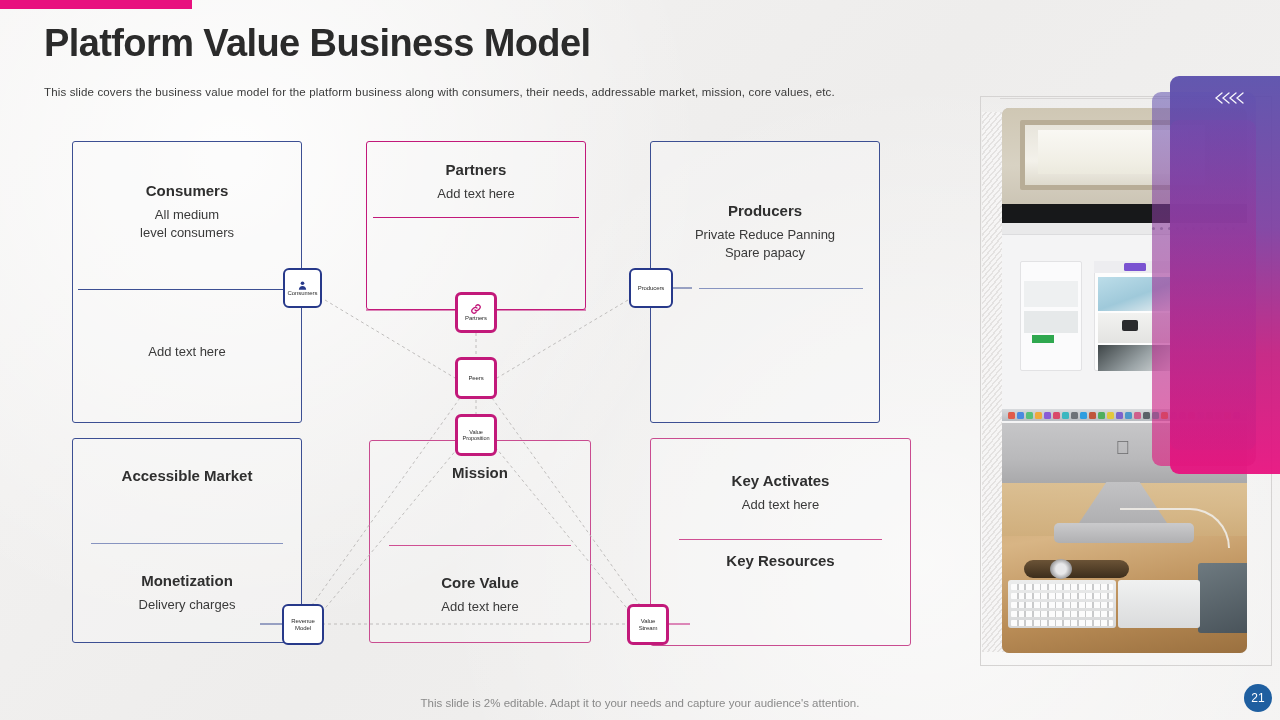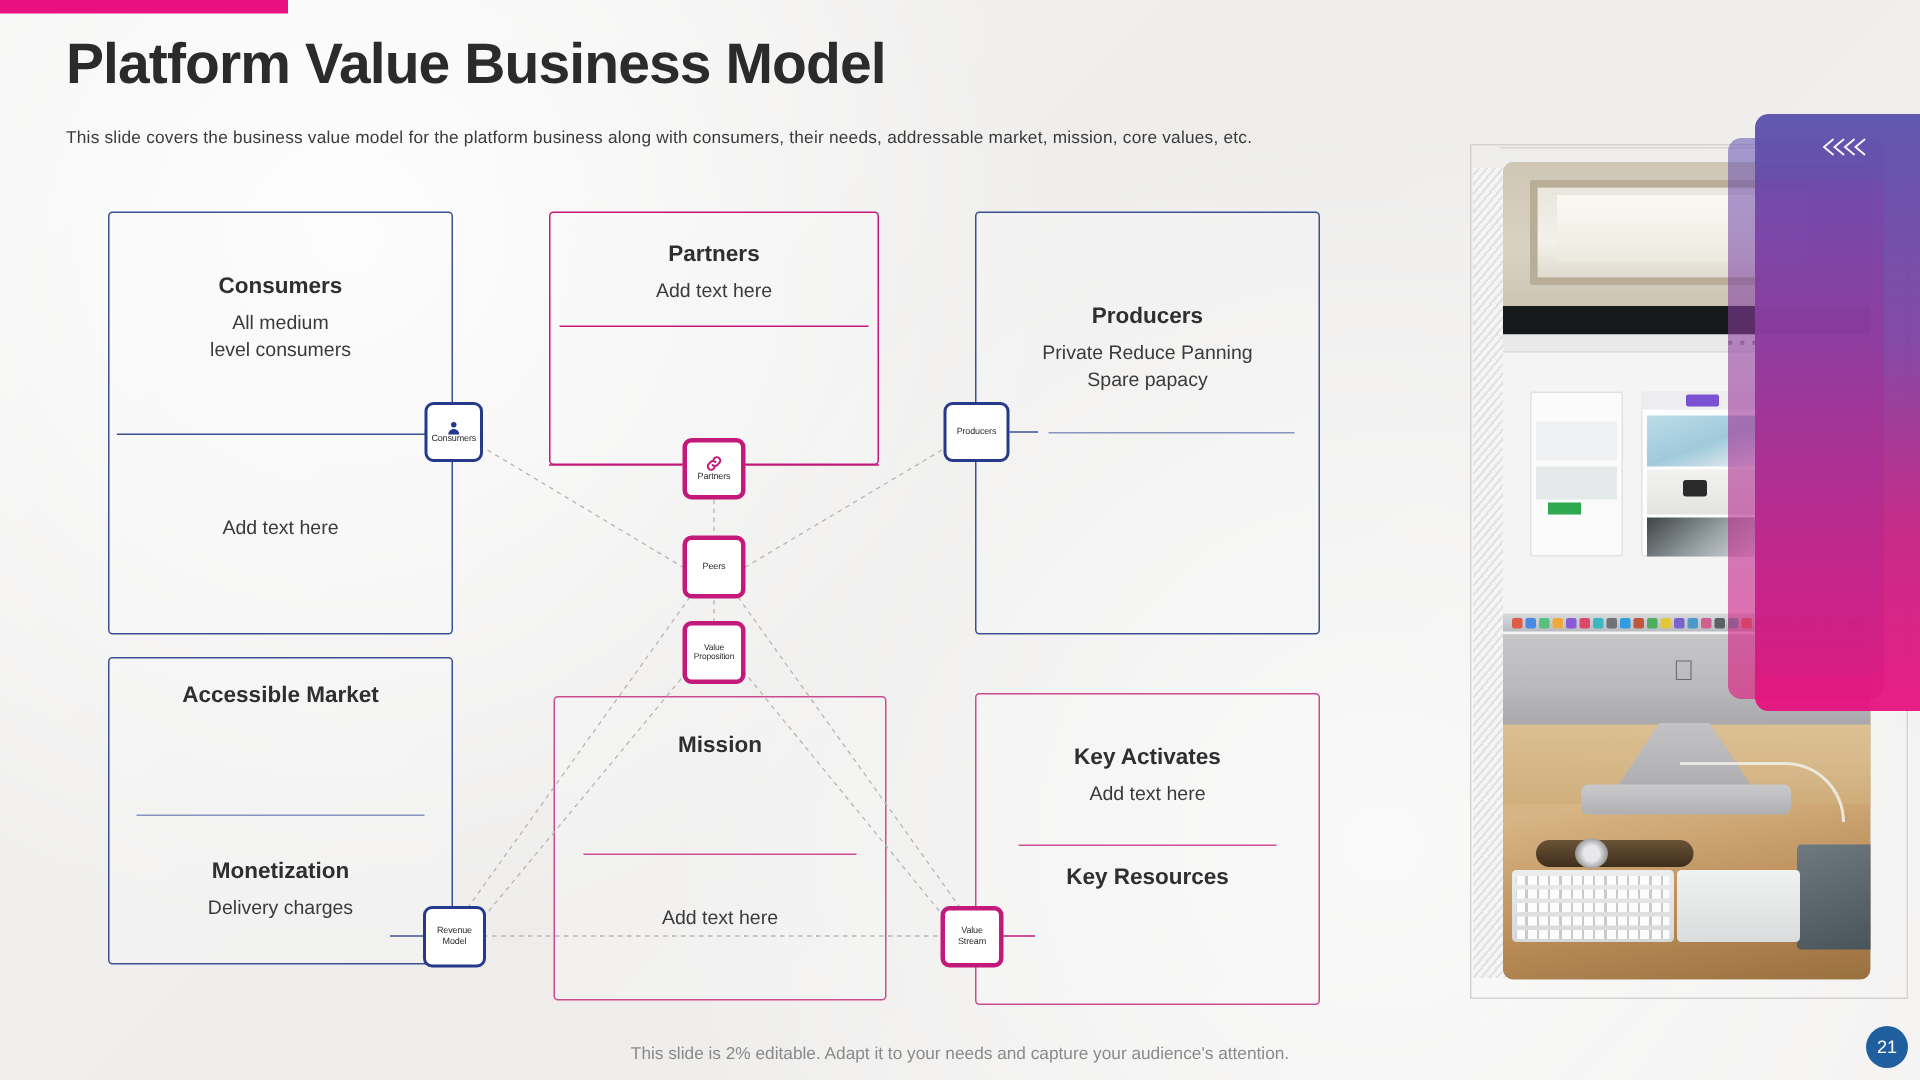--- a/index.html
+++ b/index.html
@@ -40,21 +40,21 @@
   }
 
   
   .card {
     position: absolute;
     background: rgba(250,249,249,0.35);
     border-radius: 3px;
   }
   .card.blue  { border: 1.3px solid #3c4f93; }
   .card.pink  { border: 1.3px solid #c2197a; }
-  .card.pink-soft { border: 1.3px solid #c94c90; margin-top: 24px; }
+  .card.pink-soft { border: 1.3px solid #c94c90; }
 
   .card-inner {
     position: absolute; left: 0; right: 0;
     text-align: center;
   }
   .c-title {
     font-size: 15px; font-weight: bold; color: #2f2f2f;
     line-height: 1.25;
   }
   .c-body {
@@ -285,21 +285,21 @@
     <div class="c-body" style="white-space:pre-line;">All medium
 level consumers</div>
   </div>
   <div class="divider blue-d" style="left:5px; right:5px; top:147px;"></div>
   <div class="card-inner" style="top:196px;">
     <div class="c-body" style="white-space:pre-line;">Add text here</div>
   </div>
 </div>
 
 <div class="card blue" style="left:72px; top:438px; width:230px; height:205px;">
-  <div class="card-inner" style="top:16px;">
+  <div class="card-inner" style="top:28px;">
     <div class="c-title">Accessible Market</div>
   </div>
   <div class="divider blue-light" style="left:18px; right:18px; top:104px;"></div>
   <div class="card-inner" style="top:133px;">
     <div class="c-title">Monetization</div>
     <div class="c-body" style="white-space:pre-line;">Delivery charges</div>
   </div>
 </div>
 
 <div class="card pink" style="left:366px; top:141px; width:220px; height:169px;">
@@ -309,34 +309,35 @@
   </div>
   <div class="divider pink-d" style="left:6px; right:6px; top:75px;"></div>
 </div>
 
 <div class="card pink-soft" style="left:369px; top:440px; width:222px; height:203px;">
   <div class="card-inner" style="top:23px;">
     <div class="c-title">Mission</div>
   </div>
   <div class="divider pink-light" style="left:19px; right:19px; top:104px;"></div>
   <div class="card-inner" style="top:133px;">
+    <div class="c-title">Core Value</div>
     <div class="c-body" style="white-space:pre-line;">Add text here</div>
   </div>
 </div>
 
 <div class="card blue" style="left:650px; top:141px; width:230px; height:282px;">
   <div class="card-inner" style="top:60px;">
     <div class="c-title">Producers</div>
     <div class="c-body" style="white-space:pre-line;">Private Reduce Panning
 Spare papacy</div>
   </div>
   <div class="divider blue-light" style="left:48px; right:16px; top:146px;"></div>
 </div>
 
-<div class="card pink-soft" style="left:650px; top:438px; width:230px; height:208px;">
+<div class="card pink-soft" style="left:650px; top:438px; width:261px; height:208px;">
   <div class="card-inner" style="top:33px;">
     <div class="c-title">Key Activates</div>
     <div class="c-body" style="white-space:pre-line;">Add text here</div>
   </div>
   <div class="divider pink-light" style="left:28px; right:28px; top:100px;"></div>
   <div class="card-inner" style="top:113px;">
     <div class="c-title">Key Resources</div>
   </div>
 </div>
 

